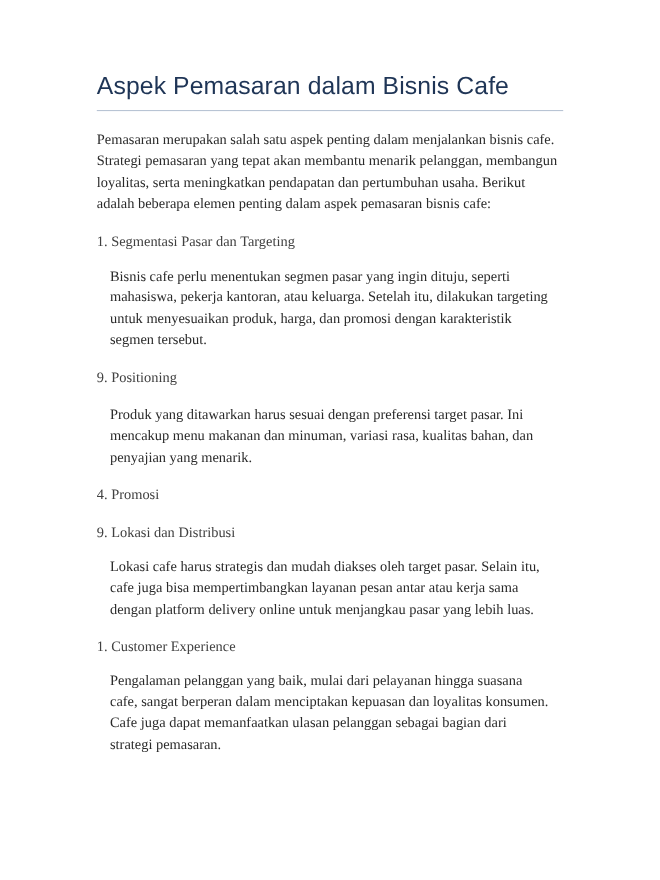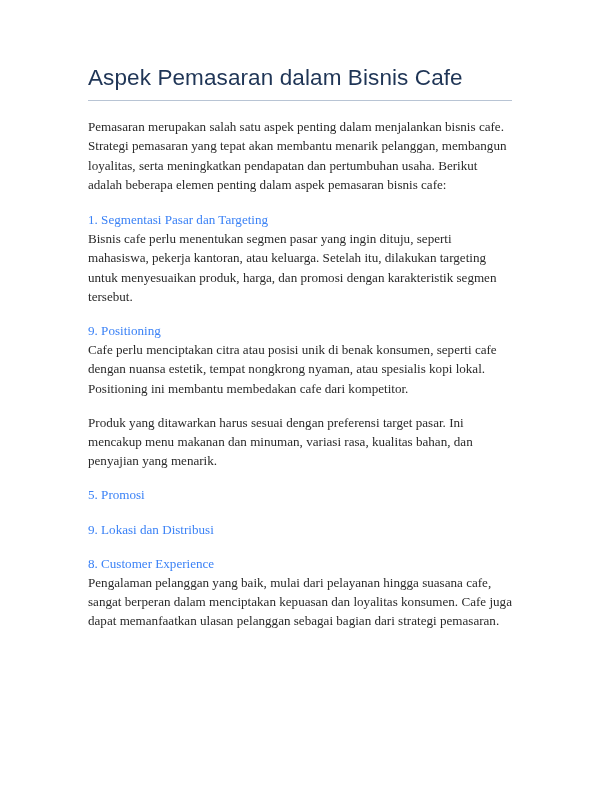--- a/index.html
+++ b/index.html
@@ -57,29 +57,29 @@
     text-align: left;
   }
 
   .section {
     margin: 0 0 15px 0;
   }
 
   .section-heading {
     font-size: 13.1px;
     line-height: 19.2px;
-    color: #3b82f6;
+    color: #404040;
     margin: 0;
   }
 
   .section-text {
     font-size: 13.1px;
     line-height: 19.2px;
     color: #2a2a2a;
-    margin: 0;
+    margin: 12px;
     text-align: left;
   }
 </style>
 </head>
 <body>
 
 <div class="page">
   <div class="doc-body">
 
     <h1 class="doc-title">Aspek Pemasaran dalam Bisnis Cafe</h1>
@@ -88,35 +88,35 @@
 
     <p class="intro">Pemasaran merupakan salah satu aspek penting dalam menjalankan bisnis cafe. Strategi pemasaran yang tepat akan membantu menarik pelanggan, membangun loyalitas, serta meningkatkan pendapatan dan pertumbuhan usaha. Berikut adalah beberapa elemen penting dalam aspek pemasaran bisnis cafe:</p>
 
     <div class="section">
       <p class="section-heading">1. Segmentasi Pasar dan Targeting</p>
       <p class="section-text">Bisnis cafe perlu menentukan segmen pasar yang ingin dituju, seperti mahasiswa, pekerja kantoran, atau keluarga. Setelah itu, dilakukan targeting untuk menyesuaikan produk, harga, dan promosi dengan karakteristik segmen tersebut.</p>
     </div>
 
     <div class="section">
       <p class="section-heading">9. Positioning</p>
-      <p class="section-text">Cafe perlu menciptakan citra atau posisi unik di benak konsumen, seperti cafe dengan nuansa estetik, tempat nongkrong nyaman, atau spesialis kopi lokal. Positioning ini membantu membedakan cafe dari kompetitor.</p>
     </div>
 
     <div class="section">
       <p class="section-text">Produk yang ditawarkan harus sesuai dengan preferensi target pasar. Ini mencakup menu makanan dan minuman, variasi rasa, kualitas bahan, dan penyajian yang menarik.</p>
     </div>
 
 
     <div class="section">
-      <p class="section-heading">5. Promosi</p>
+      <p class="section-heading">4. Promosi</p>
     </div>
 
     <div class="section">
       <p class="section-heading">9. Lokasi dan Distribusi</p>
+      <p class="section-text">Lokasi cafe harus strategis dan mudah diakses oleh target pasar. Selain itu, cafe juga bisa mempertimbangkan layanan pesan antar atau kerja sama dengan platform delivery online untuk menjangkau pasar yang lebih luas.</p>
     </div>
 
     <div class="section">
-      <p class="section-heading">8. Customer Experience</p>
+      <p class="section-heading">1. Customer Experience</p>
       <p class="section-text">Pengalaman pelanggan yang baik, mulai dari pelayanan hingga suasana cafe, sangat berperan dalam menciptakan kepuasan dan loyalitas konsumen. Cafe juga dapat memanfaatkan ulasan pelanggan sebagai bagian dari strategi pemasaran.</p>
     </div>
 
   </div>
 </div>
 
 </body></html>

